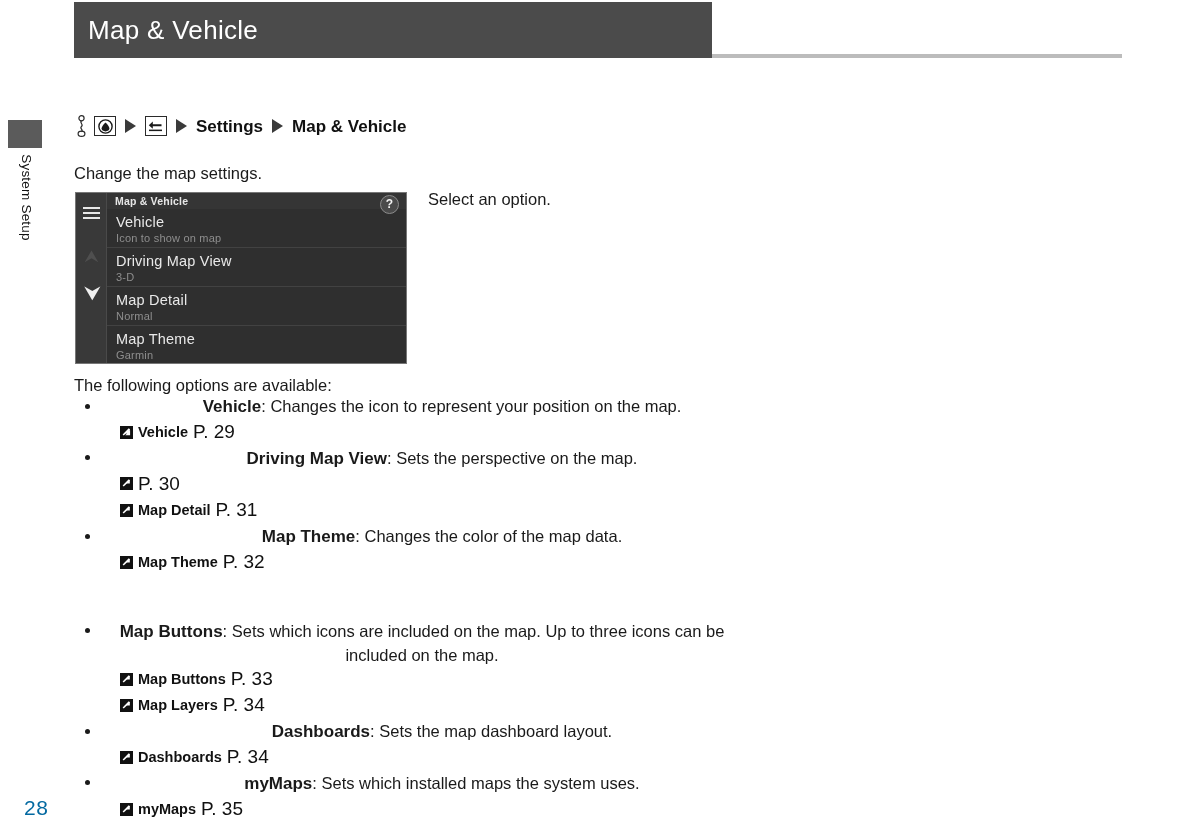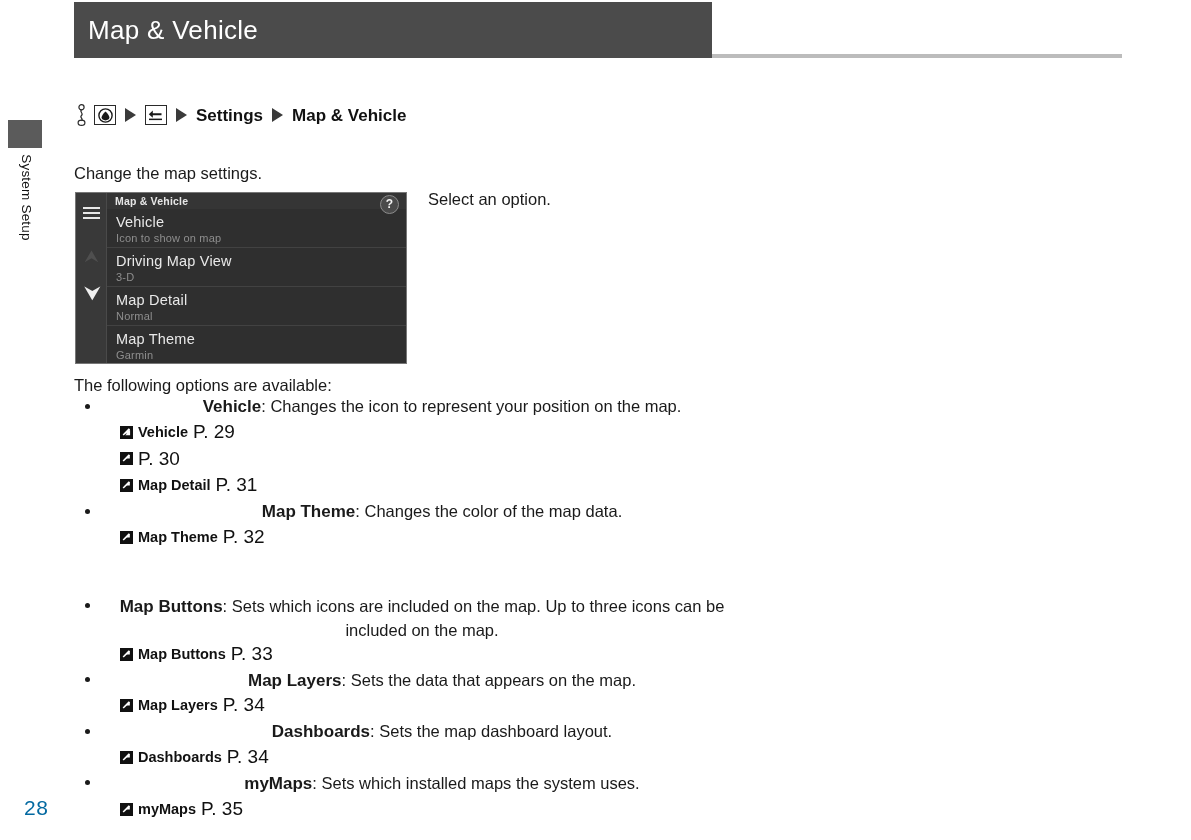--- a/index.html
+++ b/index.html
@@ -75,21 +75,21 @@
     top: 54px;
     width: 410px;
     height: 4px;
     background: #bcbcbc;
   }
 
   
   #breadcrumb {
     position: absolute;
     left: 74px;
-    top: 102px;
+    top: 113px;
     display: flex;
     align-items: center;
     height: 26px;
     gap: 6px;
   }
   .bc-text {
     font-size: 17px;
     font-weight: bold;
     color: #111;
     white-space: nowrap;
@@ -405,20 +405,23 @@
             <path d="M2.2 8 L8.3 1.9" stroke="#fff" stroke-width="1.6"></path>
             <path d="M8.8 1.6 L8.8 5.4 L5 5.4 Z" fill="#fff"></path>
           </svg>
       </span>
       <span class="ref-title">Vehicle</span>
       <span class="ref-page">P. 29</span>
     </div>
   </div>
 
   <div class="opt-item">
+    <div class="opt-line">
+      <span class="opt-bullet"></span><span class="opt-name">Driving Map View</span><span>: Sets the perspective on the map.</span>
+    </div>
     <div class="opt-ref">
       <span class="ref-icon">
         <svg width="11" height="11" viewBox="0 0 11 11">
             <path d="M2.2 8 L8.3 1.9" stroke="#fff" stroke-width="1.6"></path>
             <path d="M8.8 1.6 L8.8 5.4 L5 5.4 Z" fill="#fff"></path>
           </svg>
       </span>
       <span class="ref-page">P. 30</span>
     </div>
   </div>
@@ -462,23 +465,20 @@
             <path d="M2.2 8 L8.3 1.9" stroke="#fff" stroke-width="1.6"></path>
             <path d="M8.8 1.6 L8.8 5.4 L5 5.4 Z" fill="#fff"></path>
           </svg>
       </span>
       <span class="ref-title">Map Buttons</span>
       <span class="ref-page">P. 33</span>
     </div>
   </div>
 
   <div class="opt-item">
-    <div class="opt-line">
-      <span class="opt-bullet"></span><span class="opt-name">Map Layers</span><span>: Sets the data that appears on the map.</span>
-    </div>
     <div class="opt-ref">
       <span class="ref-icon">
         <svg width="11" height="11" viewBox="0 0 11 11">
             <path d="M2.2 8 L8.3 1.9" stroke="#fff" stroke-width="1.6"></path>
             <path d="M8.8 1.6 L8.8 5.4 L5 5.4 Z" fill="#fff"></path>
           </svg>
       </span>
       <span class="ref-title">Map Layers</span>
       <span class="ref-page">P. 34</span>
     </div>

